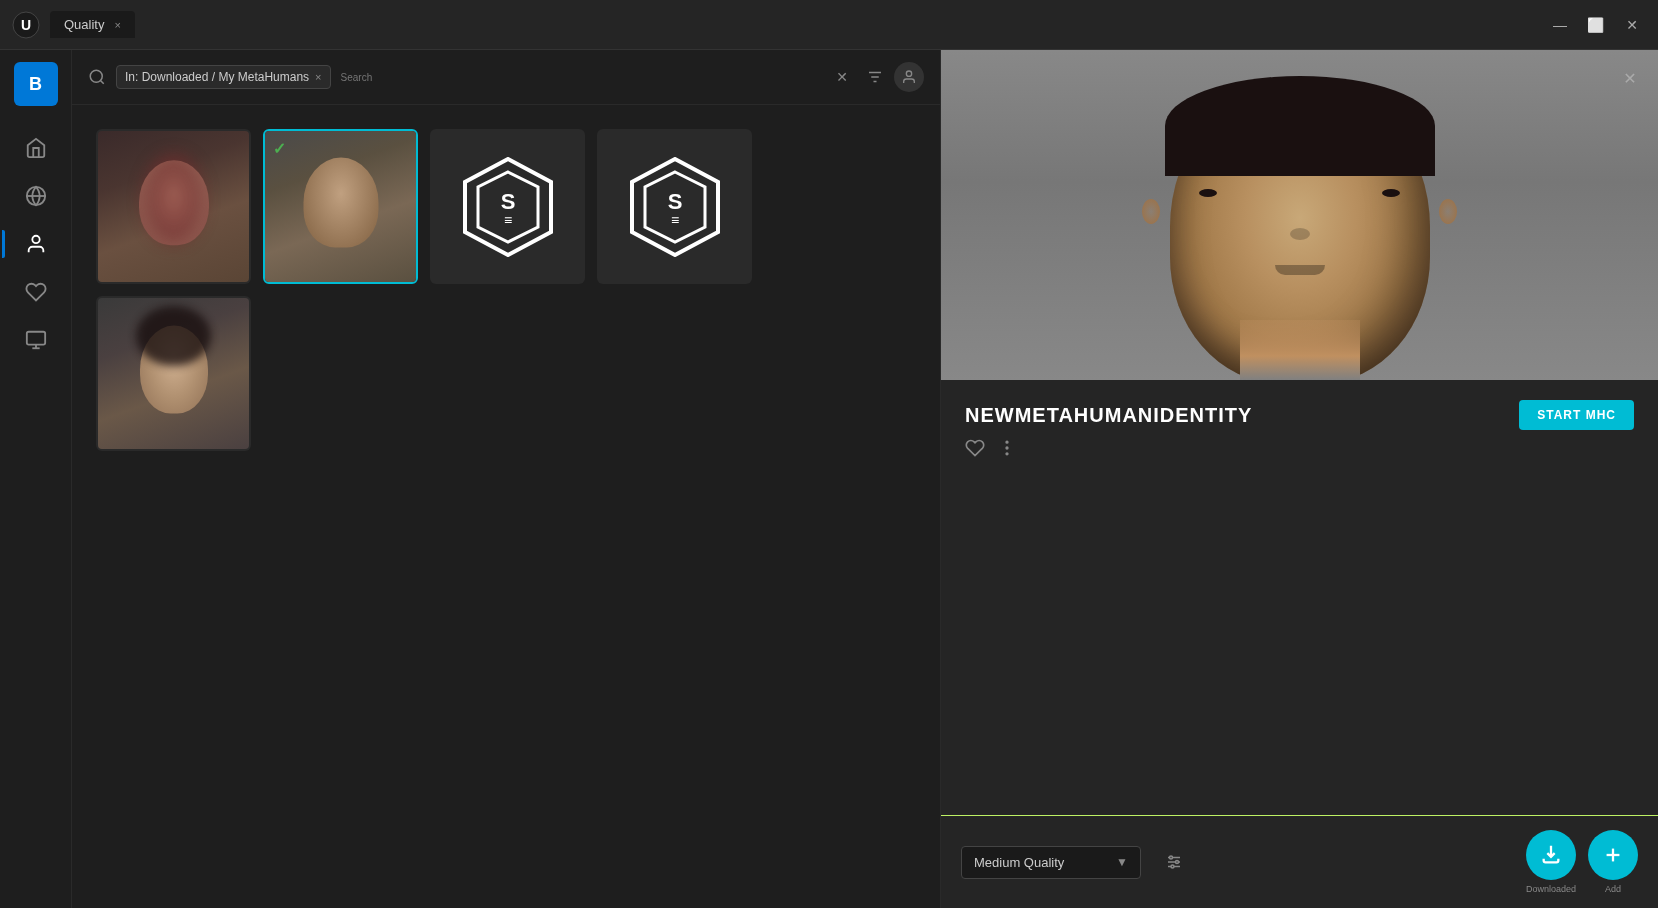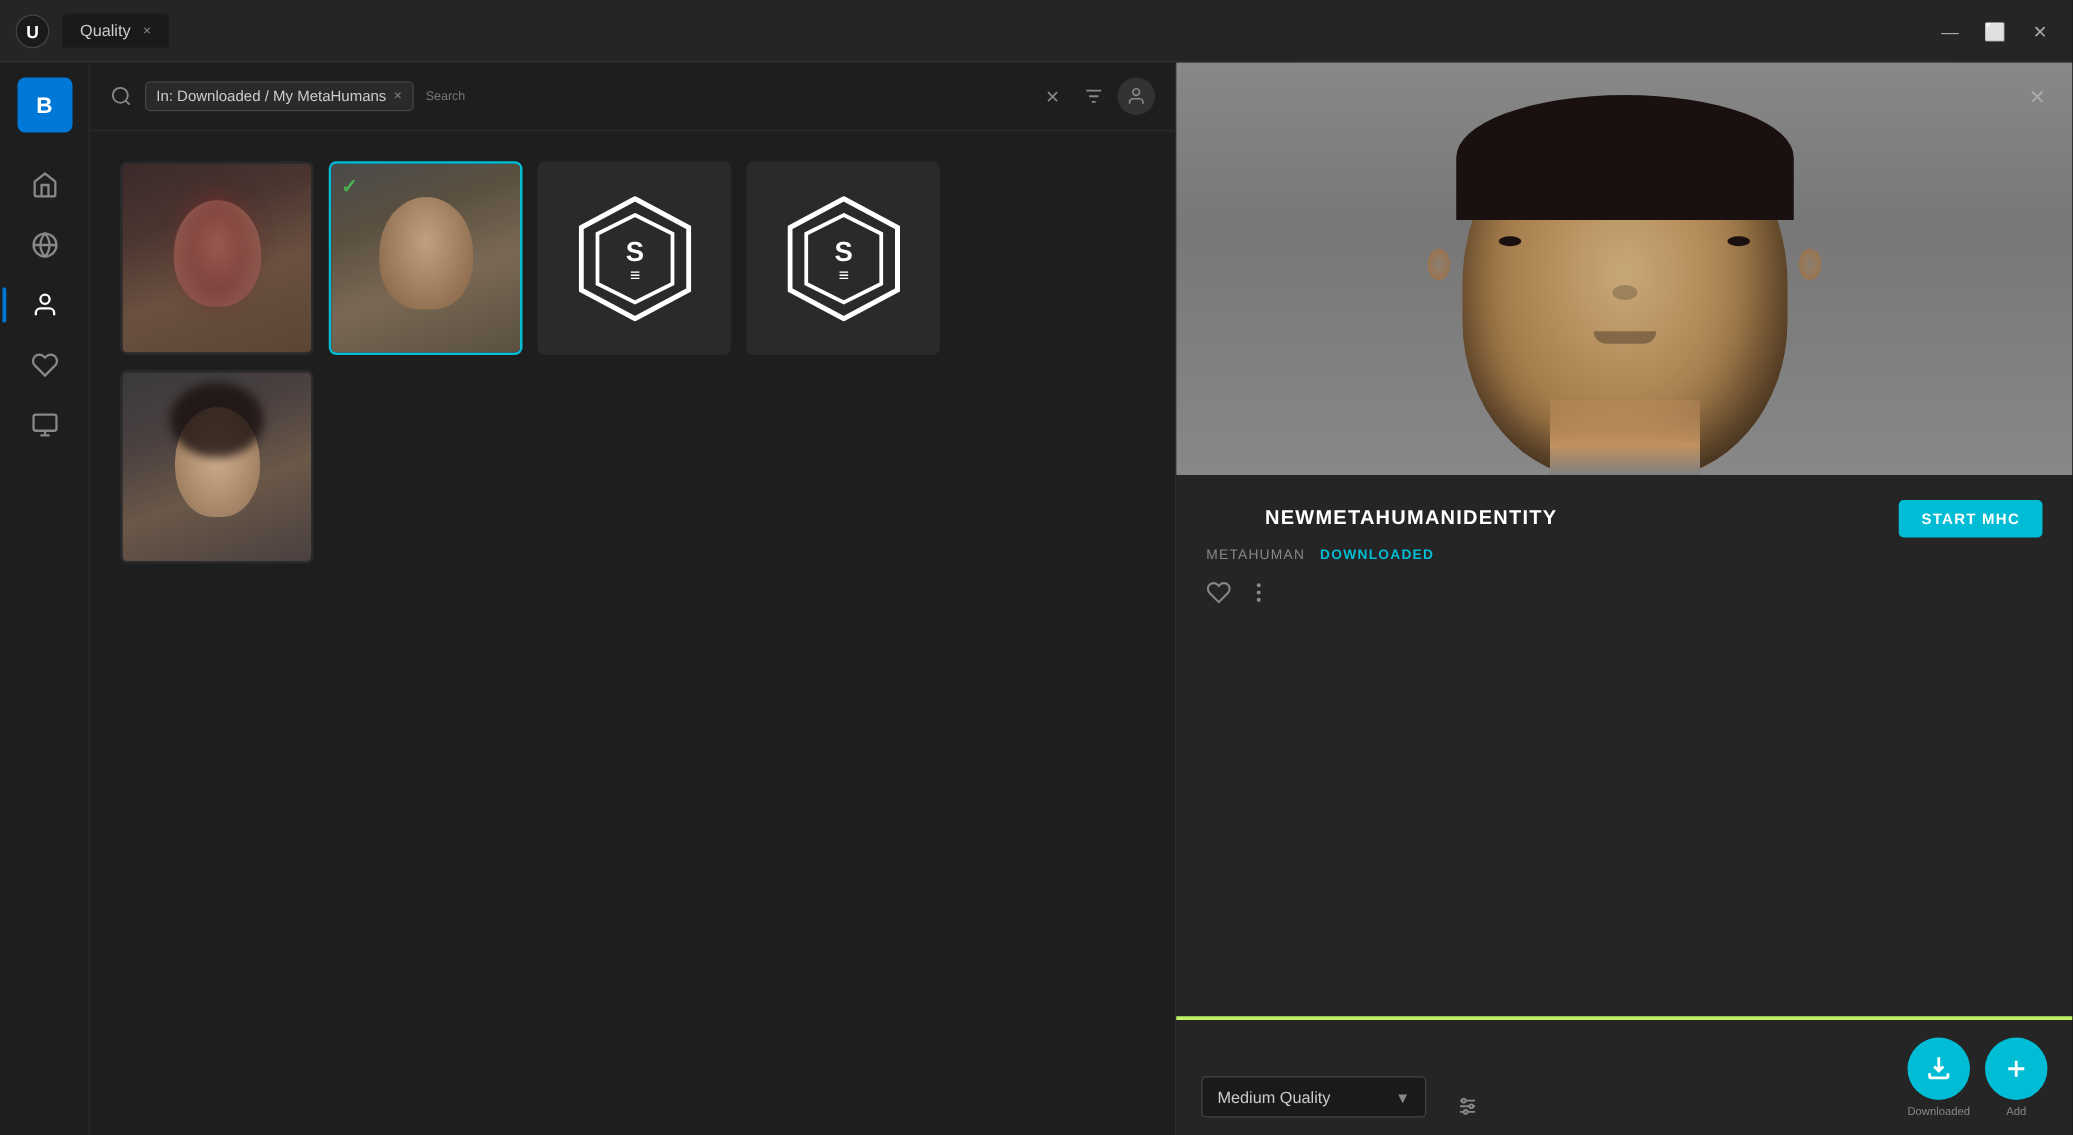--- a/index.html
+++ b/index.html
@@ -285,26 +285,25 @@
       padding: 20px 24px;
       flex: 1;
     }
     .detail-name-row {
       display: flex;
       align-items: center;
       justify-content: space-between;
       margin-bottom: 8px;
     }
     .detail-name {
-      font-size: 16px;
+      font-size: 20px;
       font-weight: 700;
       letter-spacing: 1px;
       color: #fff;
       text-transform: uppercase;
-      margin-left: 47px;
     }
     .start-mhc-btn {
       background: #00bcd4;
       color: #fff;
       border: none;
       padding: 8px 18px;
       border-radius: 4px;
       font-size: 12px;
       font-weight: 700;
       letter-spacing: 1px;
@@ -342,23 +341,23 @@
     }
     .action-more {
       color: #888;
       font-size: 18px;
       cursor: pointer;
     }
 
     
     .detail-bottom {
       padding: 14px 20px;
-      border-top: 3px solid #bef264;
-      display: flex;
-      align-items: flex-end;
+      border-top: 1px solid #bef264;
+      display: flex;
+      align-items: center;
       gap: 20px;
     }
     .quality-dropdown {
       display: flex;
       align-items: center;
       background: #1a1a1a;
       border: 1px solid #444;
       border-radius: 4px;
       padding: 8px 12px;
       cursor: pointer;
@@ -581,24 +580,20 @@
         <div style="position:absolute;top:45%;right:28%;width:18px;height:25px;background:radial-gradient(#c0906040,#a07040);border-radius:50%;z-index:1;"></div>
 
         <div style="position:absolute;bottom:0;left:50%;transform:translateX(-50%);width:120px;height:60px;background:linear-gradient(180deg,#c0906050,#c09060 60%,#808080 100%);z-index:1;"></div>
       </div>
     </div>
 
     <div class="detail-info">
       <div class="detail-name-row">
         <span class="detail-name">NEWMETAHUMANIDENTITY</span>
         <button class="start-mhc-btn">START MHC</button>
-      </div>
-      <div class="detail-meta-row">
-        <span class="detail-type">METAHUMAN</span>
-        <span class="detail-badge">DOWNLOADED</span>
       </div>
       <div class="detail-actions">
         <span class="action-heart">
           <svg width="20" height="20" viewBox="0 0 24 24" fill="none" stroke="#888" stroke-width="2">
             <path d="M20.84 4.61a5.5 5.5 0 00-7.78 0L12 5.67l-1.06-1.06a5.5 5.5 0 00-7.78 7.78l1.06 1.06L12 21.23l7.78-7.78 1.06-1.06a5.5 5.5 0 000-7.78z"></path>
           </svg>
         </span>
         <span class="action-more">
           <svg width="20" height="20" viewBox="0 0 24 24" fill="none" stroke="#888" stroke-width="2">
             <circle cx="12" cy="5" r="1" fill="#888"></circle>

